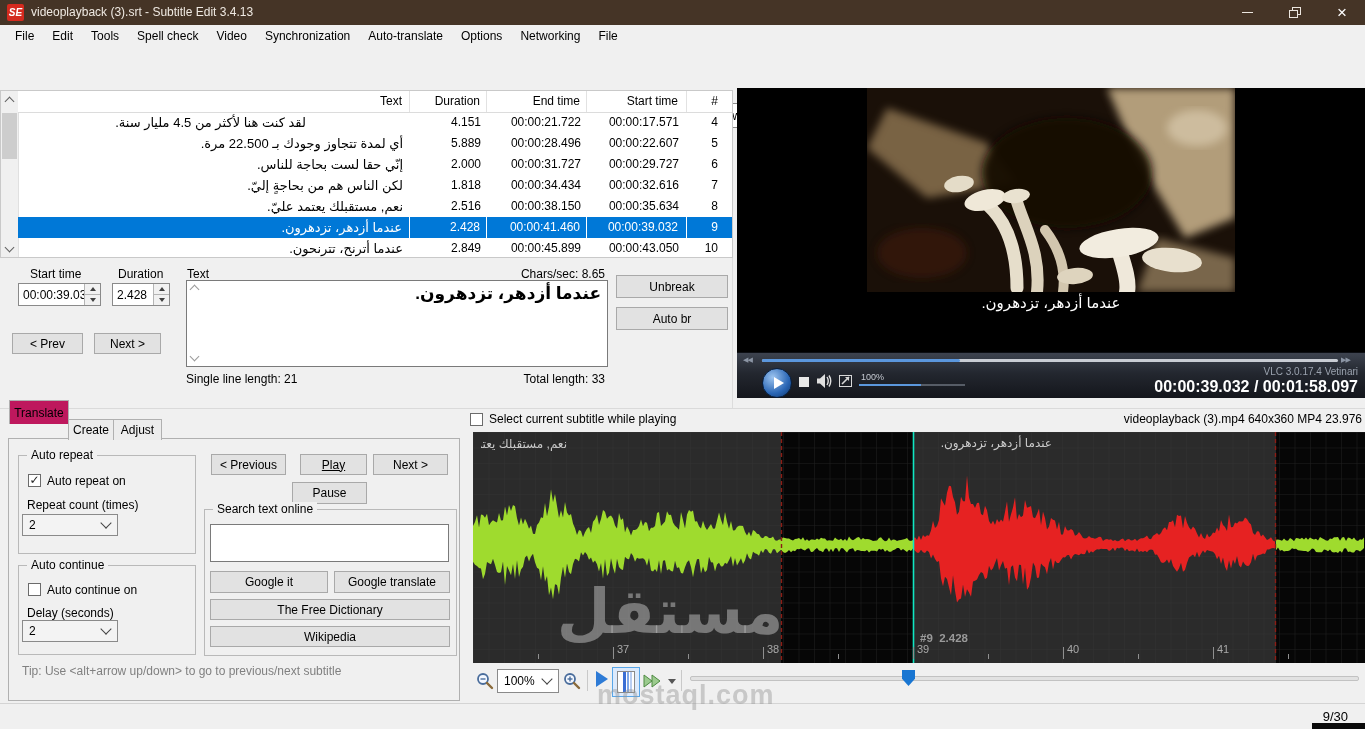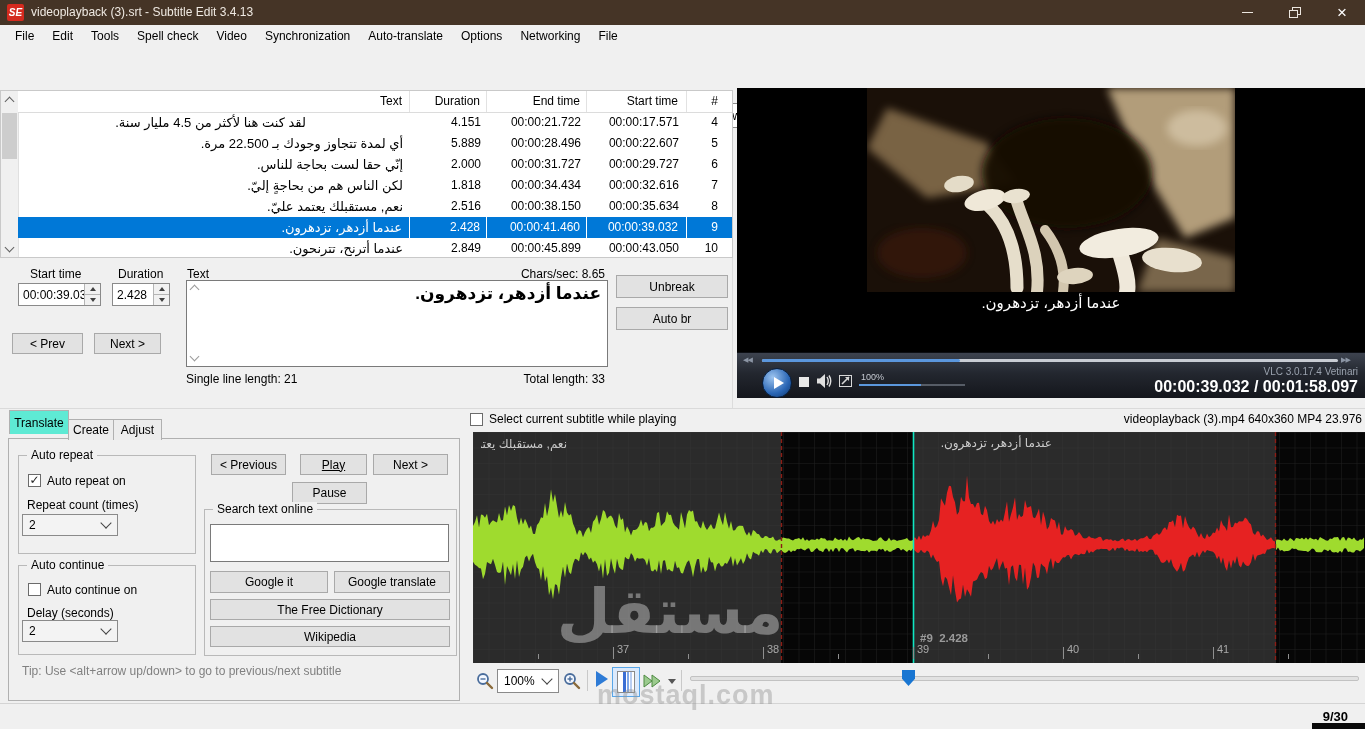--- a/index.html
+++ b/index.html
@@ -324,21 +324,21 @@
       <span class="a" style="left:124px;top:19px;color:#c5cad2;font-size:9px;">100%</span>
       <div class="a" style="left:122px;top:31px;width:106px;height:2px;background:#565c66;">
         <div style="width:62px;height:2px;background:#5b97dd;"></div>
       </div>
       <span class="a" style="right:7px;top:13px;color:#9aa2ae;font-size:10px;text-align:right;position:absolute;">VLC 3.0.17.4 Vetinari</span>
       <span class="a" style="right:7px;top:25px;color:#fff;font-size:16px;font-weight:bold;position:absolute;white-space:nowrap;">00:00:39.032 / 00:01:58.097</span>
     </div>
   </div>
 
   <div class="a" style="left:8px;top:438px;width:452px;height:263px;border:1px solid #b0b0b0;background:#f0f0f0;box-sizing:border-box;"></div>
-  <div class="a" style="left:9px;top:410px;width:58px;height:23px;background:#5eead4;border:1px solid #b0b0b0;border-bottom:none;
+  <div class="a" style="left:9px;top:400px;width:58px;height:23px;background:#be185d;border:1px solid #b0b0b0;border-bottom:none;
               display:flex;align-items:center;justify-content:center;z-index:3;">Translate</div>
   <div class="a" style="left:68px;top:419px;width:44px;height:20px;background:#ececec;border:1px solid #b0b0b0;border-bottom:none;
               display:flex;align-items:center;justify-content:center;">Create</div>
   <div class="a" style="left:113px;top:419px;width:47px;height:20px;background:#ececec;border:1px solid #b0b0b0;border-bottom:none;
               display:flex;align-items:center;justify-content:center;">Adjust</div>
 
   <div class="group" style="left:18px;top:455px;width:178px;height:99px;">
     <span class="gt">Auto repeat</span>
   </div>
   <span class="chk" style="left:28px;top:474px;">✓</span>
@@ -449,21 +449,21 @@
     <polygon points="1,1 9,7 1,13" fill="#9ccb8e" stroke="#4e8a42"></polygon>
     <polygon points="9,1 17,7 9,13" fill="#9ccb8e" stroke="#4e8a42"></polygon>
   </svg>
   <span class="a" style="left:668px;top:679px;width:0;height:0;border-left:4px solid transparent;border-right:4px solid transparent;border-top:5px solid #555;"></span>
   <div class="a" style="left:681px;top:670px;width:1px;height:21px;background:#c9c9c9;"></div>
 
   <div class="a" style="left:690px;top:676px;width:667px;height:3px;background:#e2e2e2;border:1px solid #c2c2c2;border-radius:2px;"></div>
   <div class="a" style="left:902px;top:670px;width:13px;height:16px;background:#1976d2;
               clip-path:polygon(0 0,100% 0,100% 55%,50% 100%,0 55%);"></div>
 
-  <div class="a" style="left:0;top:703px;width:1365px;height:26px;background:#f0f0f0;border-top:1px solid #d4d4d4;font-weight:bold;">
+  <div class="a" style="left:0;top:703px;width:1365px;height:26px;background:#f0f0f0;border-top:1px solid #d4d4d4;">
     <div class="a" style="right:17px;top:5px;font-size:13px;position:absolute;">9/30</div>
     <div class="a" style="left:1312px;top:19px;width:53px;height:7px;background:#0a0a0a;"></div>
   </div>
 
   <div class="wm ar" style="left:545px;top:575px;width:250px;text-align:center;font-size:62px;color:rgba(195,195,195,0.5);">مستقل</div>
   <div class="wm" style="left:597px;top:680px;font-size:27px;letter-spacing:1px;color:rgba(150,150,150,0.45);">mostaql.com</div>
 
 </div>
 
 </body></html>

